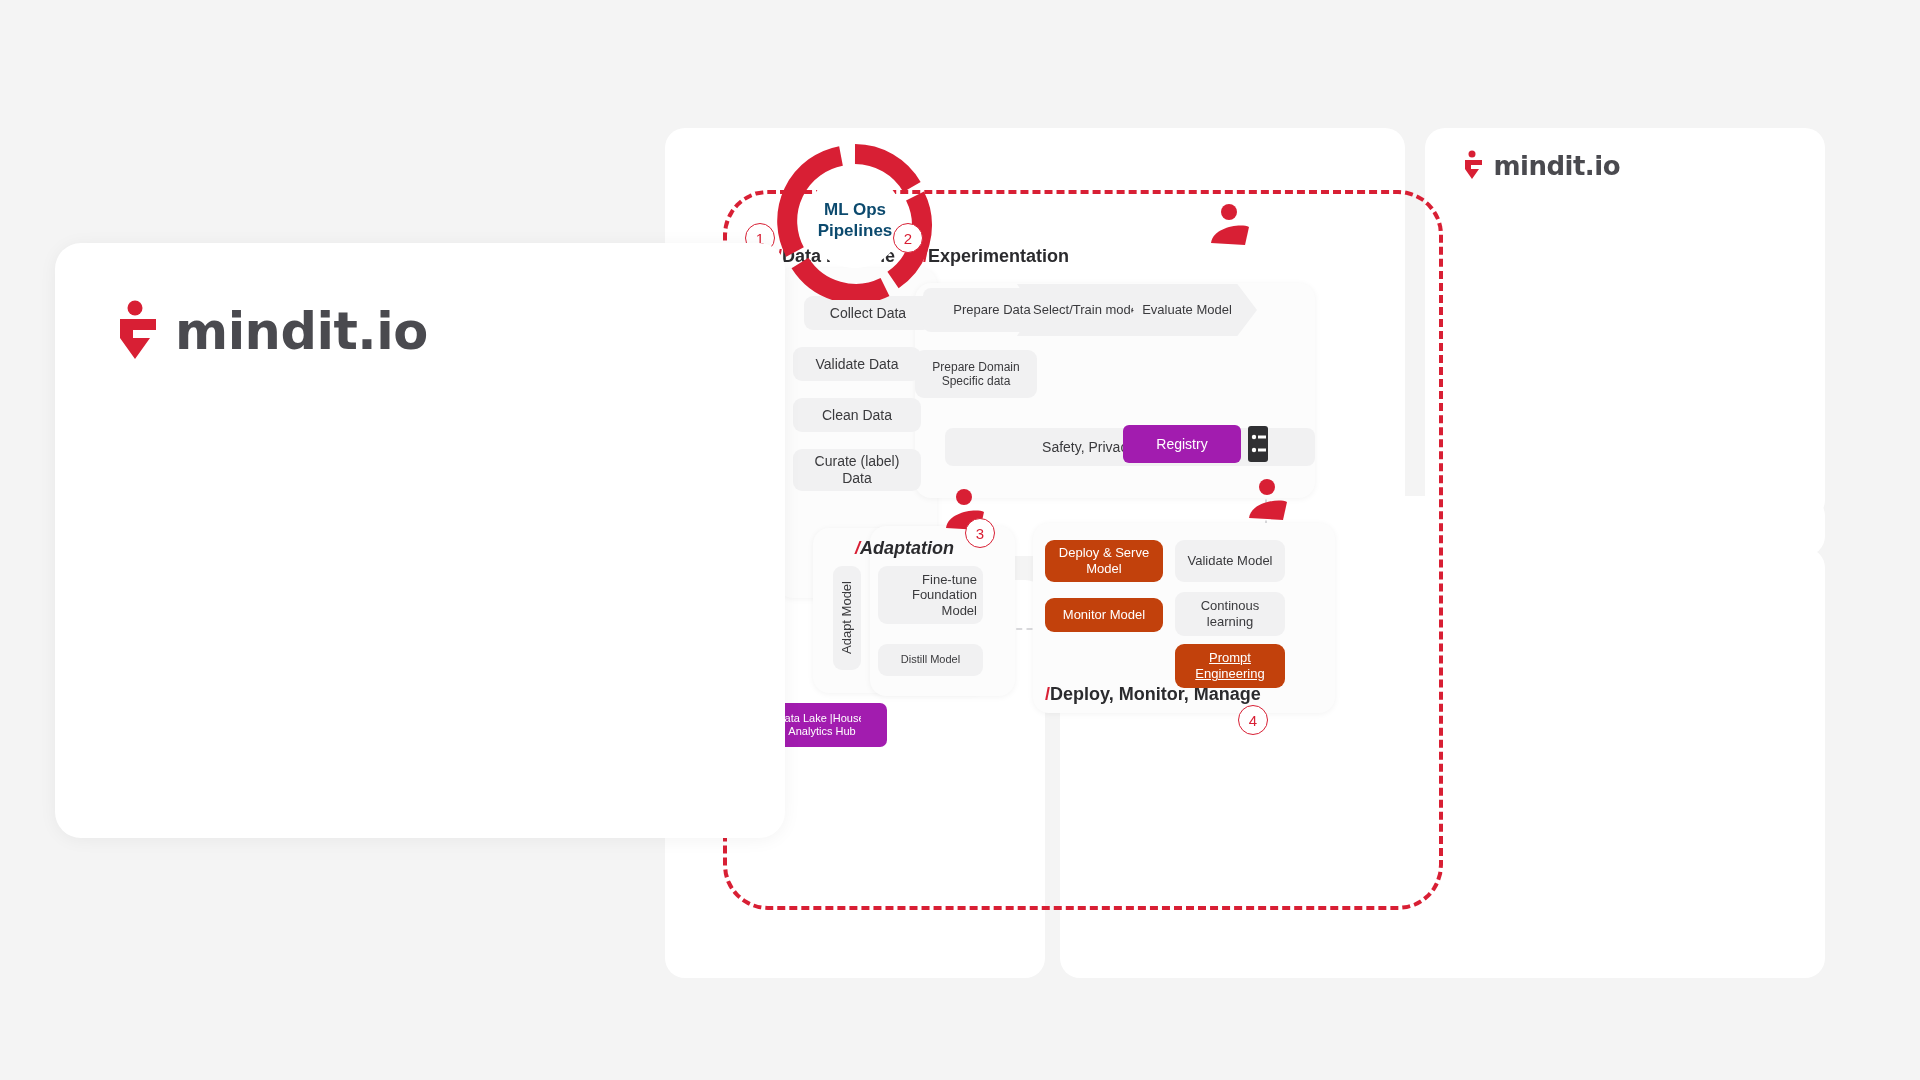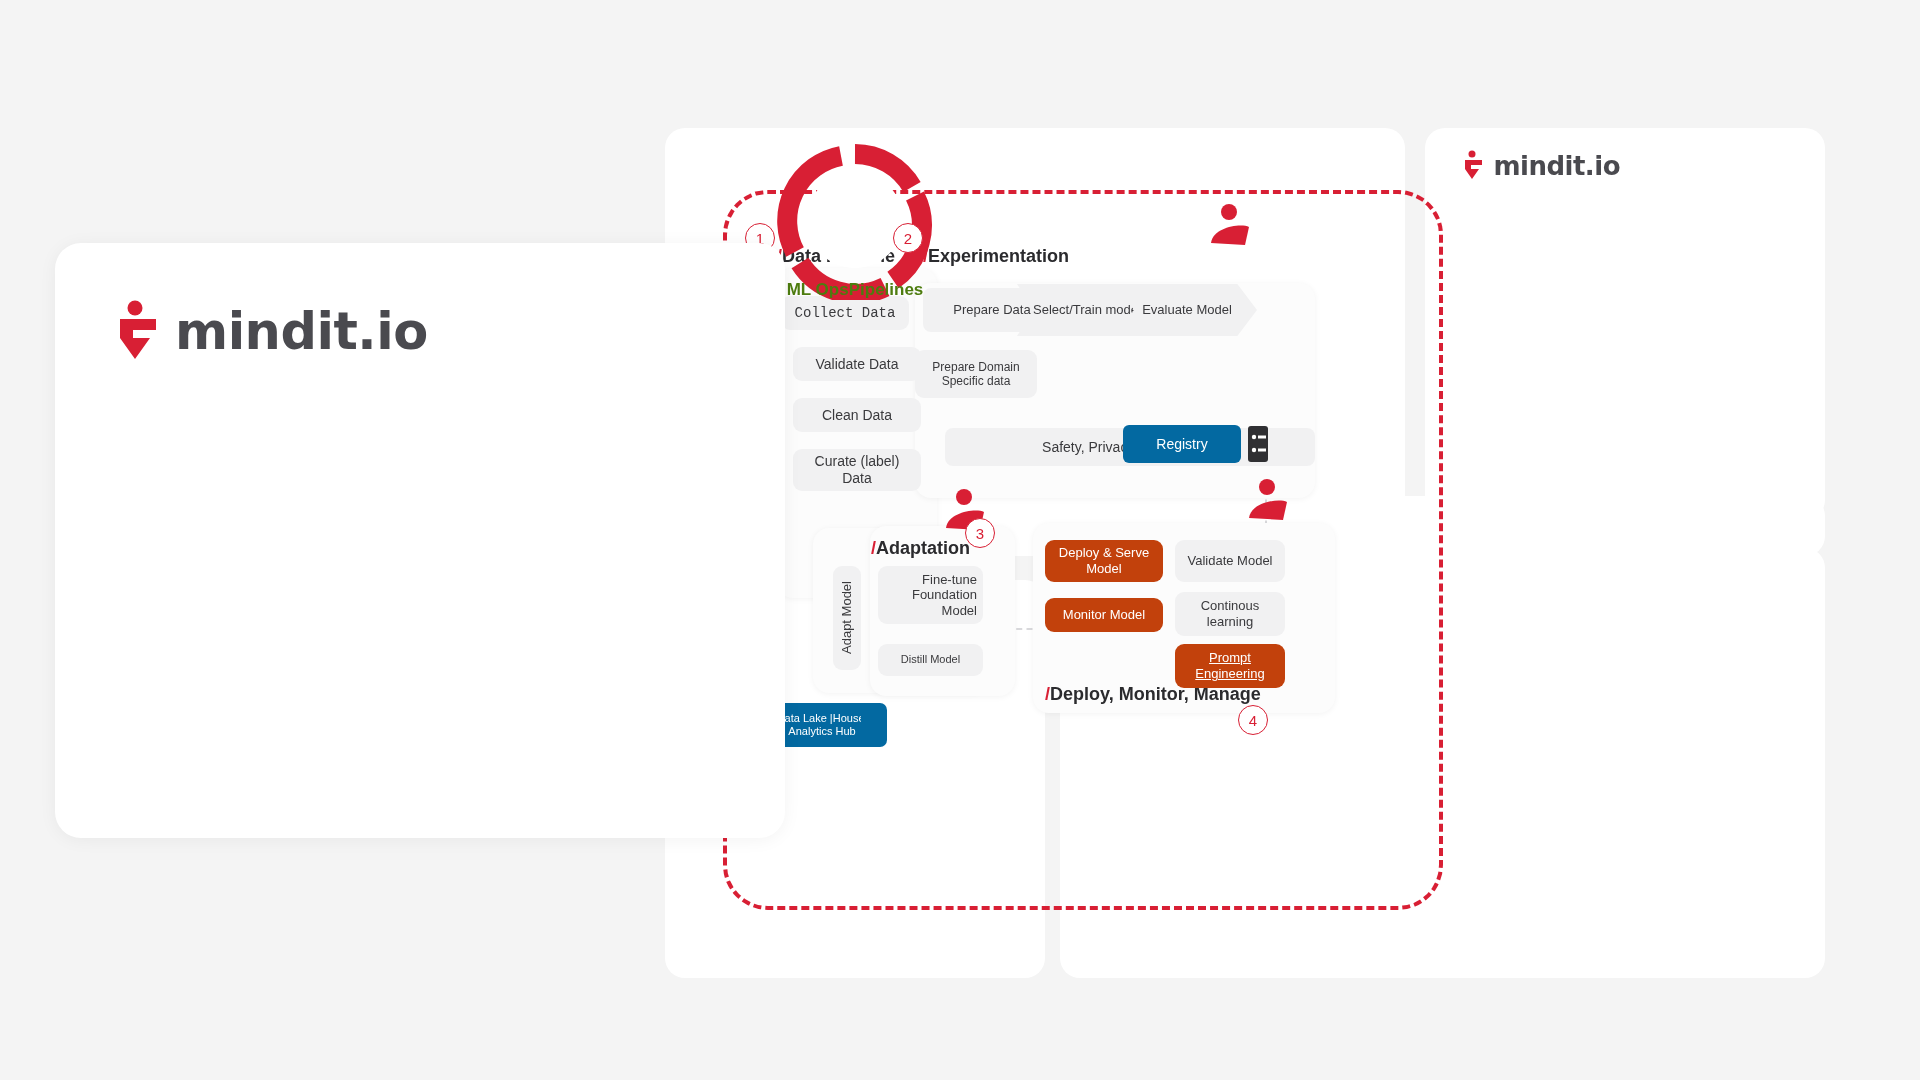--- a/index.html
+++ b/index.html
@@ -60,42 +60,42 @@
     position: absolute; left: 58px; top: 62px; width: 720px; height: 720px;
     border: 4px dashed #d81f34; border-radius: 45px; z-index: 3;
   }
 
   
   .mlops {
     position: absolute; left: 110px; top: 12px; width: 160px; height: 160px; z-index: 8;
   }
   .mlops-label {
     position: absolute; left: 0; top: 0; width: 160px; height: 160px;
-    display: flex; flex-direction: row; align-items: flex-end; justify-content: center;
-    font-size: 17px; font-weight: 600; color: #4d7c0f; line-height: 1.25; text-align: center;
+    display: flex; flex-direction: column; align-items: center; justify-content: center;
+    font-size: 17px; font-weight: 600; color: #0c4a6e; line-height: 1.25; text-align: center;
   }
 
   
   .group {
     position: absolute; background: #fcfcfc; border-radius: 16px; z-index: 4;
     box-shadow: 0 1px 6px rgba(0,0,0,0.05);
   }
   .group-title {
     position: absolute; font-size: 18px; font-weight: 700; color: #2b2b2e; z-index: 6;
     white-space: nowrap;
   }
   .group-title .slash { color: #d81f34; }
 
   .chip {
     position: absolute; background: #f1f1f2; border-radius: 9px;
     display: flex; align-items: center; justify-content: center; text-align: center;
     font-size: 14px; color: #3a3a3d; z-index: 6; line-height: 1.2; padding: 2px 6px;
   }
   .chip.dark { background: #c2410c; color: #ffffff; }
-  .chip.darker { background: #0369a1; color: #ffffff; }
+  .chip.darker { background: #a21caf; color: #ffffff; }
   .chip.vertical { writing-mode: vertical-rl; transform: rotate(180deg); }
 
   .arrow-chip {
     position: absolute; background: #f1f1f2; z-index: 6;
     display: flex; align-items: center; justify-content: center; text-align: center;
     font-size: 13px; color: #3a3a3d; line-height: 1.2;
   }
 
   .step-num {
     position: absolute; width: 30px; height: 30px; border-radius: 50%;
@@ -150,21 +150,21 @@
         <span>ML Ops</span>
         <span>Pipelines</span>
       </div>
     </div>
 
     <div class="group" style="left:112px; top:140px; width:160px; height:330px;"></div>
     <div class="step-num" style="left:80px; top:95px;">1</div>
     <div class="group-title" style="left:112px; top:118px;">
       <span class="slash">/</span><span>Data Pipeline</span>
     </div>
-    <div class="chip" style="left:116px; top:168px; width:128px; height:34px;font-family:Liberation Mono, monospace;">Collect Data</div>
+    <div class="chip" style="left:139px; top:168px; width:128px; height:34px;">Collect Data</div>
     <div class="chip" style="left:128px; top:219px; width:128px; height:34px;">Validate Data</div>
     <div class="chip" style="left:128px; top:270px; width:128px; height:34px;text-align:right;">Clean Data</div>
     <div class="chip" style="left:128px; top:321px; width:128px; height:42px;">Curate (label) Data</div>
 
     <div class="group" style="left:250px; top:155px; width:400px; height:215px;"></div>
     <div class="step-num" style="left:228px; top:95px;">2</div>
     <div class="group-title" style="left:258px; top:118px;">
       <span class="slash">/</span><span>Experimentation</span>
     </div>
     <div class="arrow-chip" style="left:258px; top:160px; width:138px; height:44px; border-radius:8px;">Prepare Data</div>
@@ -178,21 +178,21 @@
       <rect x="1" y="1" width="20" height="36" rx="3" fill="#303033"></rect>
       <circle cx="7" cy="12" r="2.2" fill="#ffffff"></circle>
       <rect x="11" y="10.5" width="8" height="3" fill="#ffffff"></rect>
       <circle cx="7" cy="25" r="2.2" fill="#ffffff"></circle>
       <rect x="11" y="23.5" width="8" height="3" fill="#ffffff"></rect>
     </svg>
 
     <div class="group" style="left:148px; top:400px; width:175px; height:165px;"></div>
     <div class="group" style="left:205px; top:398px; width:145px; height:170px;"></div>
     <div class="step-num" style="left:300px; top:390px;">3</div>
-    <div class="group-title" style="left:206px; top:410px;">
+    <div class="group-title" style="left:190px; top:410px;font-style:italic;">
       <span class="slash">/</span><span>Adaptation</span>
     </div>
     <div class="chip vertical" style="left:168px; top:438px; width:28px; height:104px; font-size:13px;">Adapt Model</div>
     <div class="chip" style="left:213px; top:438px; width:105px; height:58px; font-size:13px;text-align:right;">Fine-tune Foundation Model</div>
     <div class="chip" style="left:213px; top:516px; width:105px; height:32px; font-size:11px;">Distill Model</div>
     <div class="dashline-v" style="left:265px; top:496px; height:18px;"></div>
 
     <div class="group" style="left:368px; top:395px; width:302px; height:190px;"></div>
     <div class="step-num" style="left:573px; top:577px;">4</div>
     <div class="group-title" style="left:380px; top:556px;">

